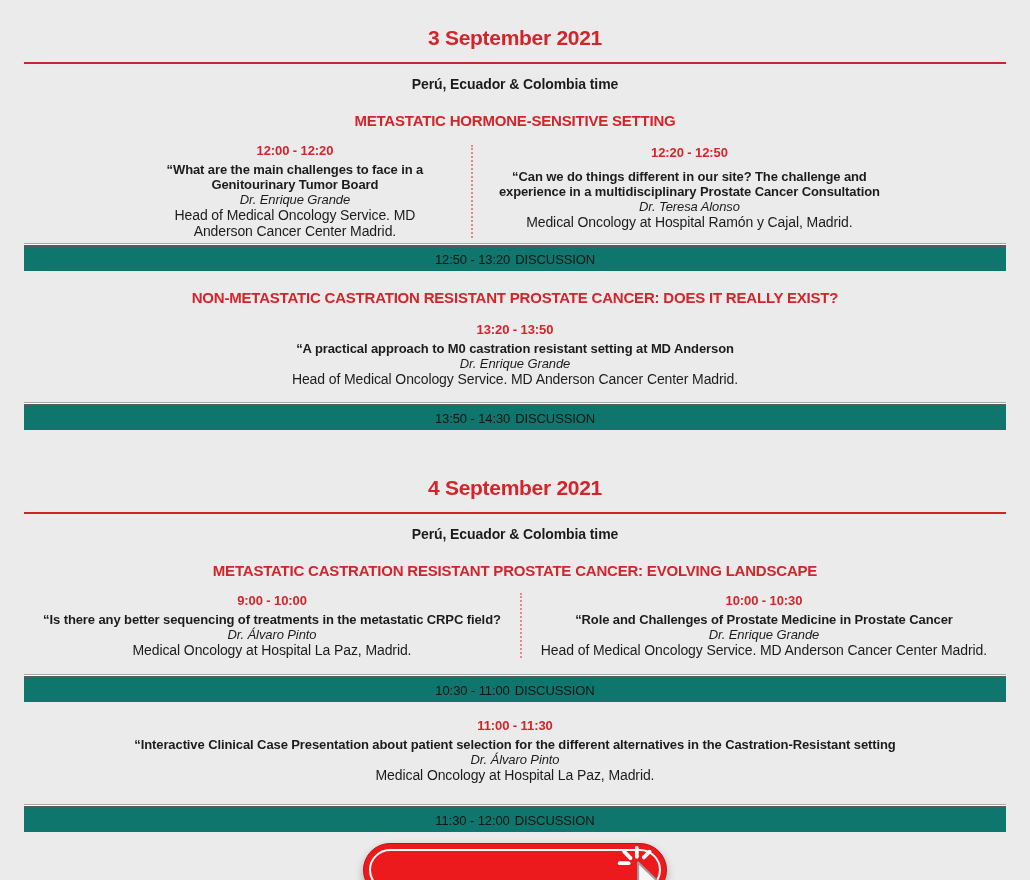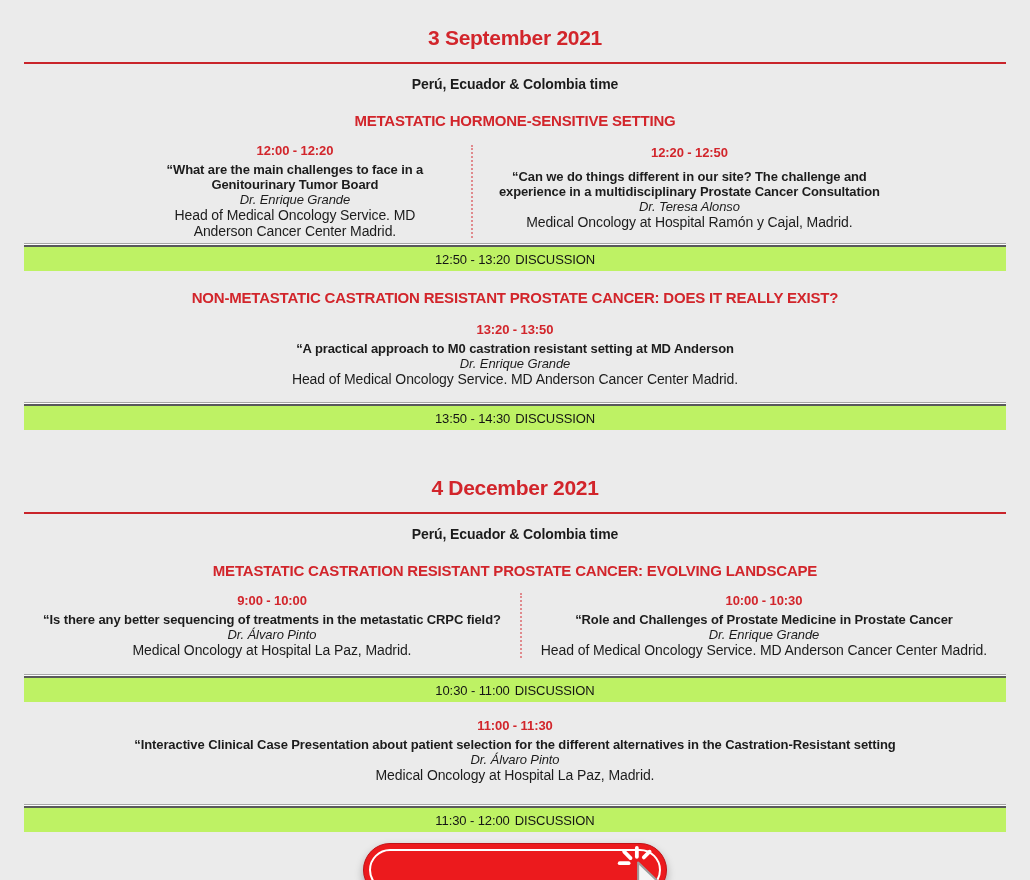--- a/index.html
+++ b/index.html
@@ -48,21 +48,21 @@
 
   .single { max-width:940px; margin:3px auto 0; text-align:center; }
   .single-time { margin-top:16px; margin-bottom:0; }
 
   .discussion { }
   .bar-rule {
     height:4px;
     background:linear-gradient(to bottom,#a6a6a6 0,#a6a6a6 1px,#fdfdfd 1px,#fdfdfd 2px,#59595b 2px,#59595b 4px);
   }
   .bar {
-    background:#bef264; height:24px;
+    background:#0f766e; height:24px;
     display:flex; align-items:center; justify-content:center; gap:5px;
     font-size:13px; color:#141414;
   }
   .mt4  { margin-top:4px; }
   .mt15 { margin-top:15px; }
   .mt16 { margin-top:16px; }
   .mt18 { margin-top:18px; }
   .mt21 { margin-top:21px; }
 
   .cta-wrap { margin-top:11px; display:flex; justify-content:center; }
@@ -141,21 +141,21 @@
     <div class="discussion mt15">
       <div class="bar-rule"></div>
       <div class="bar">
         <span>13:50 - 14:30</span>
         <span>DISCUSSION</span>
       </div>
     </div>
   </section>
 
   <section class="day day2">
-    <h1 class="day-title">4 December 2021</h1>
+    <h1 class="day-title">4 September 2021</h1>
     <div class="red-rule"></div>
     <p class="tz">Perú, Ecuador &amp; Colombia time</p>
 
     <h2 class="section-heading">METASTATIC CASTRATION RESISTANT PROSTATE CANCER: EVOLVING LANDSCAPE</h2>
 
     <div class="two-col">
       <div class="col col-left">
         <div class="time">9:00 - 10:00</div>
         <div class="stitle">“Is there any better sequencing of treatments in the metastatic CRPC field?</div>
         <div class="speaker">Dr. Álvaro Pinto</div>

